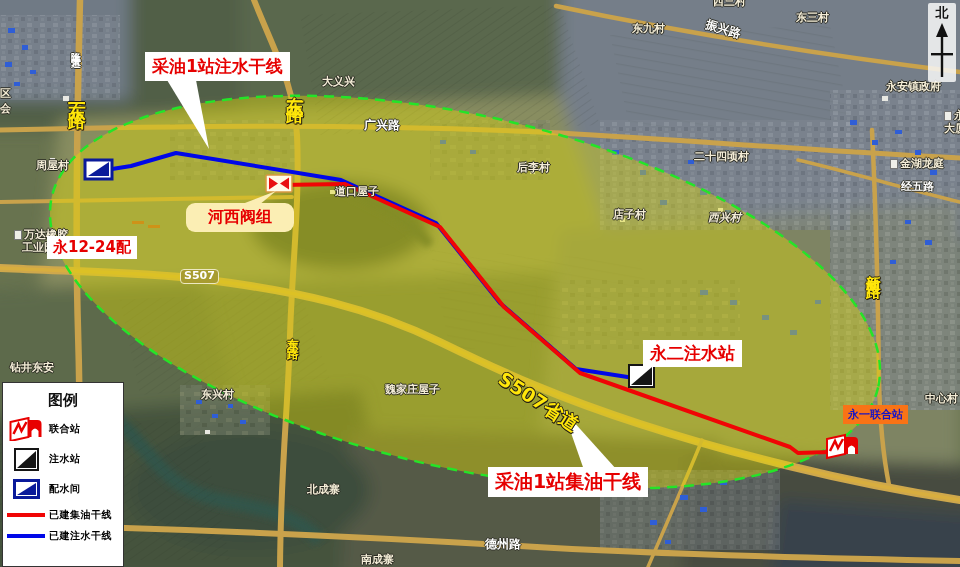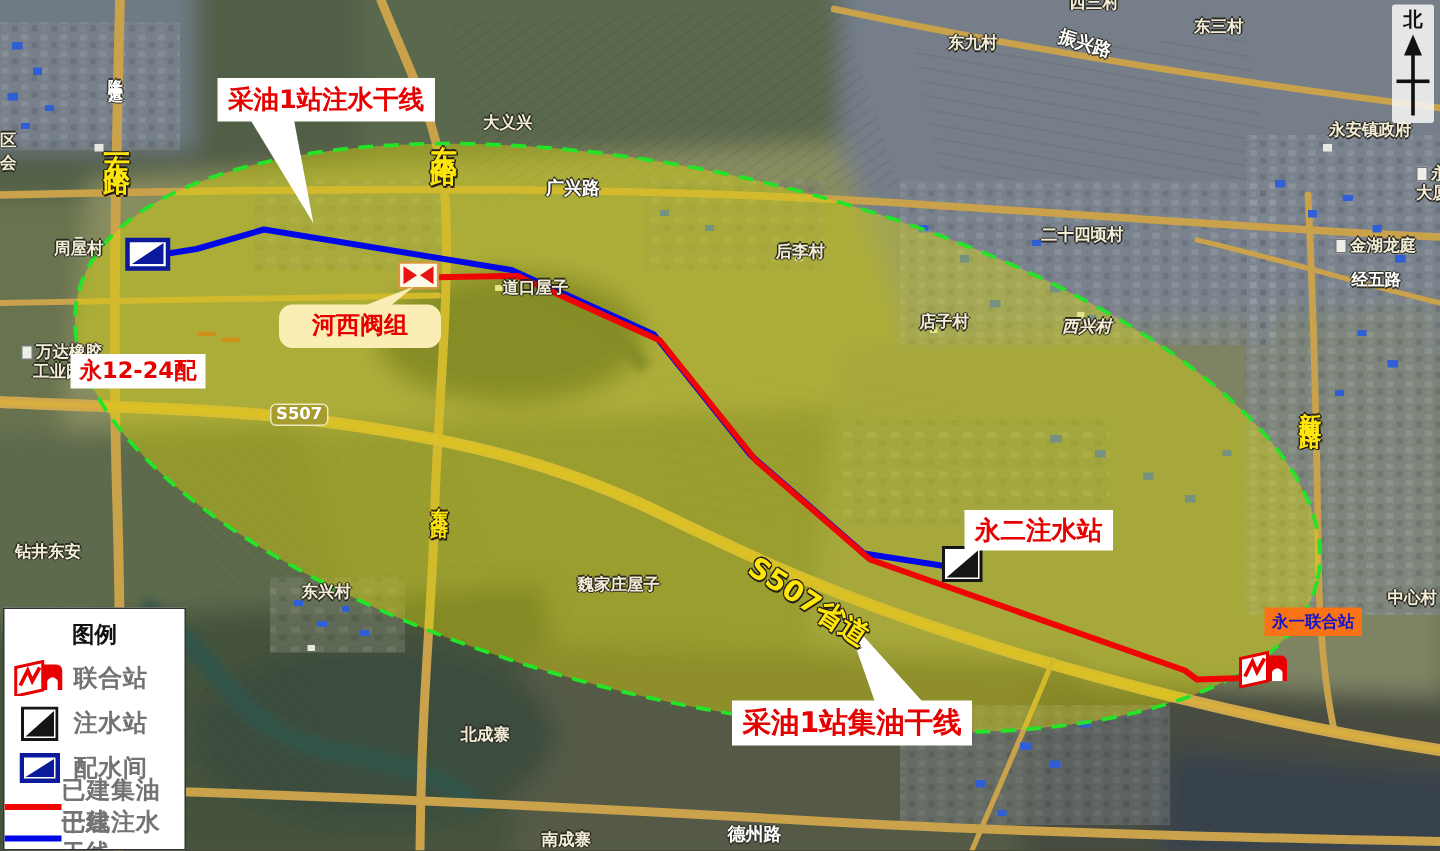--- a/index.html
+++ b/index.html
@@ -24,26 +24,26 @@
     margin-right:2px;vertical-align:middle;}
   .callout{position:absolute;font-weight:bold;white-space:nowrap;z-index:4;}
   .co-white{background:#ffffff;color:#e60000;}
   #co-inj-main{left:145px;top:52px;font-size:17px;padding:3px 7px;}
   #co-hexi{left:186px;top:203px;background:#fbeeb4;color:#e60000;font-size:16px;padding:4px 22px;border-radius:9px;}
   #co-y1224{left:47px;top:188px;font-size:15px;padding:2px 6px;margin-top:48px;}
   #co-y2{left:643px;top:340px;font-size:17px;padding:2px 7px;}
   #co-gather{left:488px;top:467px;font-size:19px;padding:2px 7px;}
   #co-joint{left:843px;top:405px;background:#f97316;color:#1515c8;font-size:11px;padding:2px 5px;}
   .legend{position:absolute;left:2px;top:382px;width:120px;bottom:0;background:#fff;
-    border:1px solid #333;z-index:5;overflow:hidden;margin-top:23px;}
+    border:1px solid #333;z-index:5;overflow:hidden;}
   .lg-title{text-align:center;font-size:15px;font-weight:bold;color:#111;margin:8px 0 4px;}
   .lg-row{display:flex;align-items:center;height:30px;}
   .lg-row.lg-line{height:21px;}
   .lg-ic{width:46px;display:flex;justify-content:center;align-items:center;}
-  .lg-label{font-size:16px;font-weight:bold;color:#737373;letter-spacing:0.5px;}
+  .lg-label{font-size:10px;font-weight:bold;color:#000000;letter-spacing:0.5px;}
   .lg-swatch{width:38px;height:4px;}
   .north{position:absolute;left:928px;top:3px;width:28px;z-index:5;
     display:flex;flex-direction:column;align-items:center;
     background:rgba(248,248,248,0.85);border-radius:2px;padding:1px 0 2px;}
   .north-label{font-size:13px;font-weight:bold;color:#111;}
 </style>
 </head>
 <body>
 
 <div class="stage">
@@ -212,21 +212,21 @@
       <div class="ml road-white-v" style="left: 70px; top: 44px; font-size: 10px;">隆丰大道</div>
       <div class="ml road-yellow-v" style="left: 66px; top: 88px; font-size: 18px;">东一路</div>
       <div class="ml road-yellow-v" style="left: 284px; top: 82px; font-size: 18px;">东三路</div>
       <div class="ml road-yellow-v" style="left: 285px; top: 328px; font-size: 12px;">东三路</div>
       <div class="ml road-yellow-v" style="left: 864px; top: 262px; font-size: 15px;">新博路</div>
       <div class="ml road-yellow-rot" style="left: 506px; top: 368px; font-size: 19px; transform: rotate(33deg); transform-origin: left top;">S507省道</div>
       <div class="ml road-badge" style="left: 180px; top: 269px; font-size: 11px;">S507</div>
       <div class="ml road-white" style="left: 364px; top: 119px; font-size: 12px;">广兴路</div>
       <div class="ml road-white" style="left: 708px; top: 18px; font-size: 12px; transform: rotate(17deg); transform-origin: left top;">振兴路</div>
       <div class="ml road-white" style="left: 901px; top: 181px; font-size: 11px;">经五路</div>
-      <div class="ml road-white" style="left: 485px; top: 550px; font-size: 12px;">德州路</div>
+      <div class="ml road-white" style="left: 485px; top: 538px; font-size: 12px;">德州路</div>
       <div class="ml village" style="left: 36px; top: 160px;">周屋村</div>
       <div class="ml village" style="left: 322px; top: 76px;">大义兴</div>
       <div class="ml village" style="left: 584px; top: 23px; margin-left: 48px;">东九村</div>
       <div class="ml village" style="left: 713px; top: -4px;">西三村</div>
       <div class="ml village" style="left: 796px; top: 12px;">东三村</div>
       <div class="ml village" style="left: 694px; top: 115px; margin-top: 36px;">二十四顷村</div>
       <div class="ml village" style="left: 886px; top: 81px;">永安镇政府</div>
       <div class="ml village" style="left: 890px; top: 158px;"><span class="poi"></span>金湖龙庭</div>
       <div class="ml village" style="left: 708px; top: 212px; font-style: italic;">西兴村</div>
       <div class="ml village" style="left: 613px; top: 209px;">店子村</div>

